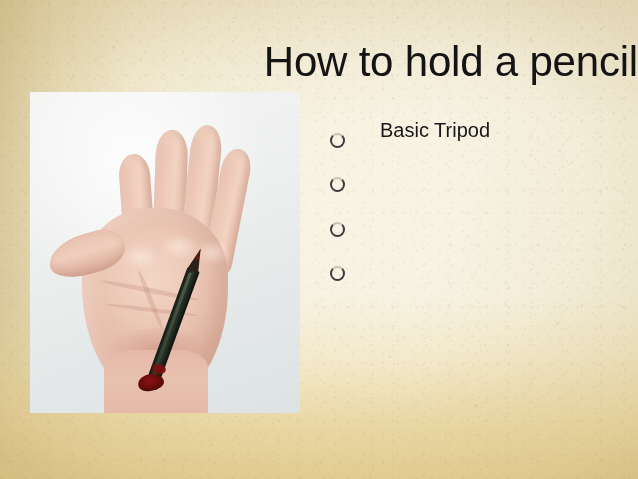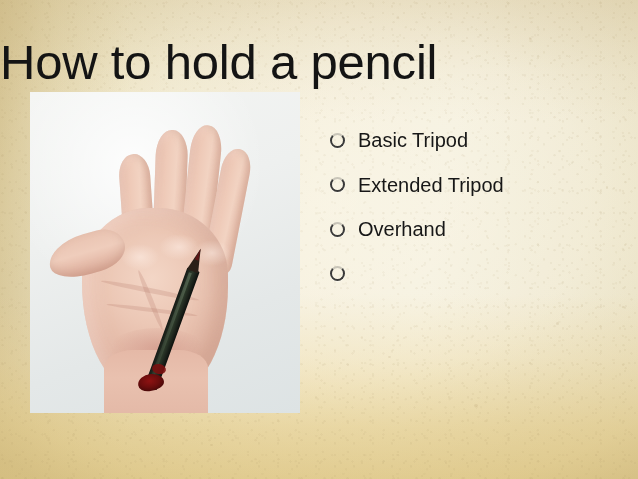--- a/index.html
+++ b/index.html
@@ -101,22 +101,22 @@
     border-radius: 50%;
     background: rgba(150,124,76,.30);
   }
 
   
   .title {
     position: absolute;
     left: 0;
     right: 0;
     top: 34px;
-    text-align: left;
-    font-size: 49px;
+    text-align: right;
+    font-size: 42px;
     line-height: 56px;
     font-weight: 400;
     color: #141414;
     letter-spacing: -0.2px;
     white-space: nowrap;
   }
 
   
   .photo {
     position: absolute;
@@ -265,22 +265,22 @@
 
   
   .bullets {
     position: absolute;
     left: 330px;
     top: 118px;
     width: 280px;
   }
   .bullet-row {
     display: flex;
-    align-items: center;
     height: 44.5px;
+    gap: 22px;
   }
   .bullet-marker {
     flex: 0 0 auto;
     width: 28px;
     display: flex;
     align-items: center;
     justify-content: flex-start;
     color: #2b2b2b;
   }
   .ring {
@@ -360,28 +360,26 @@
       <span class="bullet-marker">
         <span class="ring"></span>
       </span>
       <span class="bullet-label">Basic Tripod</span>
     </div>
 
     <div class="bullet-row">
       <span class="bullet-marker">
         <span class="ring"></span>
       </span>
-      <span class="bullet-label">Extended Tripod</span>
     </div>
 
     <div class="bullet-row">
       <span class="bullet-marker">
         <span class="ring"></span>
       </span>
-      <span class="bullet-label">Overhand</span>
     </div>
 
     <div class="bullet-row">
       <span class="bullet-marker">
         <span class="ring"></span>
       </span>
     </div>
 
   </div>
 </div>

